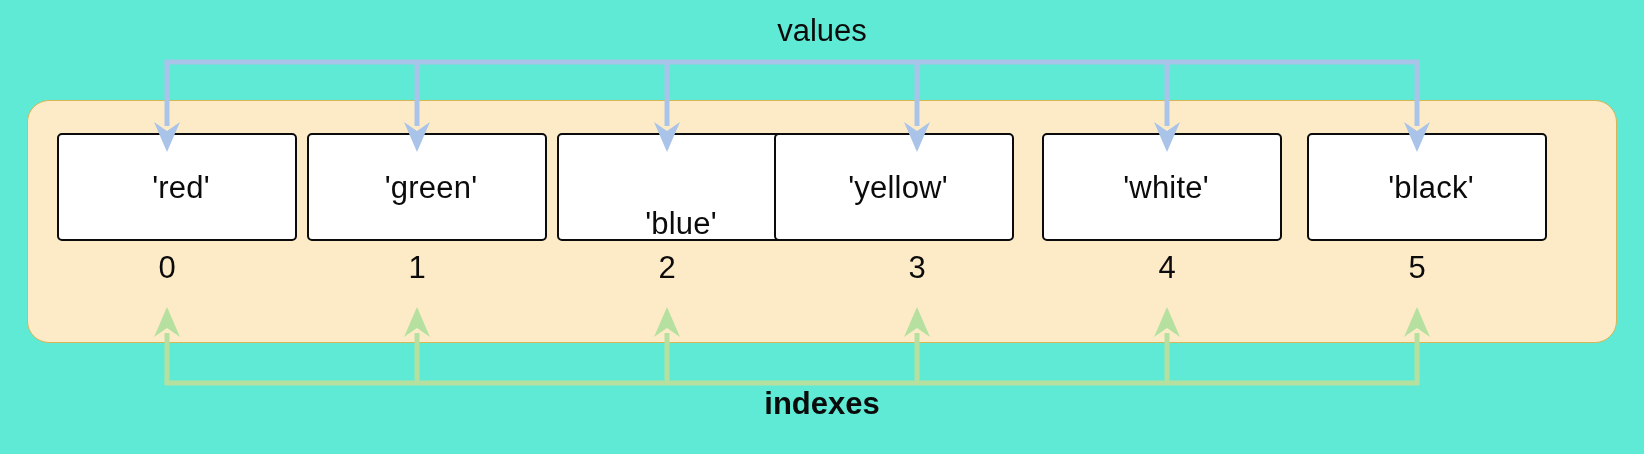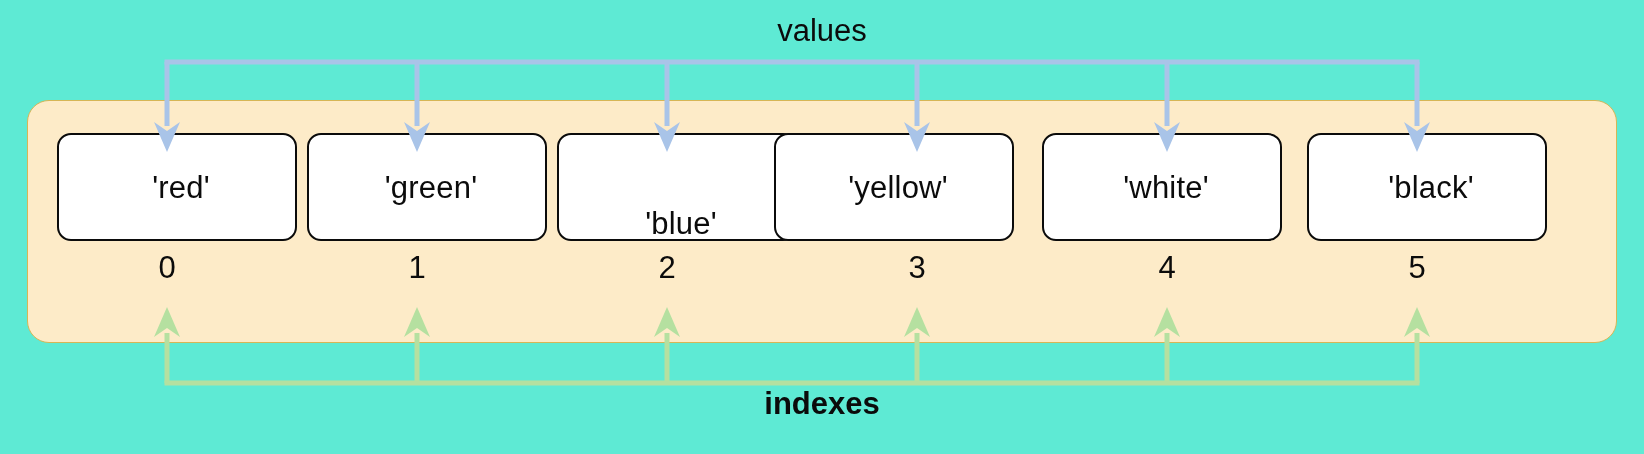--- a/index.html
+++ b/index.html
@@ -42,21 +42,21 @@
   }
   
   .cell {
     position: absolute;
     top: 133px;
     width: 240px;
     height: 108px;
     box-sizing: border-box;
     background: #ffffff;
     border: 2.6px solid #0b0b0b;
-    border-radius: 14px;
+    border-radius: 5px;
     display: flex;
     align-items: center;
     justify-content: center;
     padding-left: 8px;
   }
   .cell-label {
     font-size: 31px;
     color: #0b0b0b;
     line-height: 1;
     letter-spacing: 0.2px;

